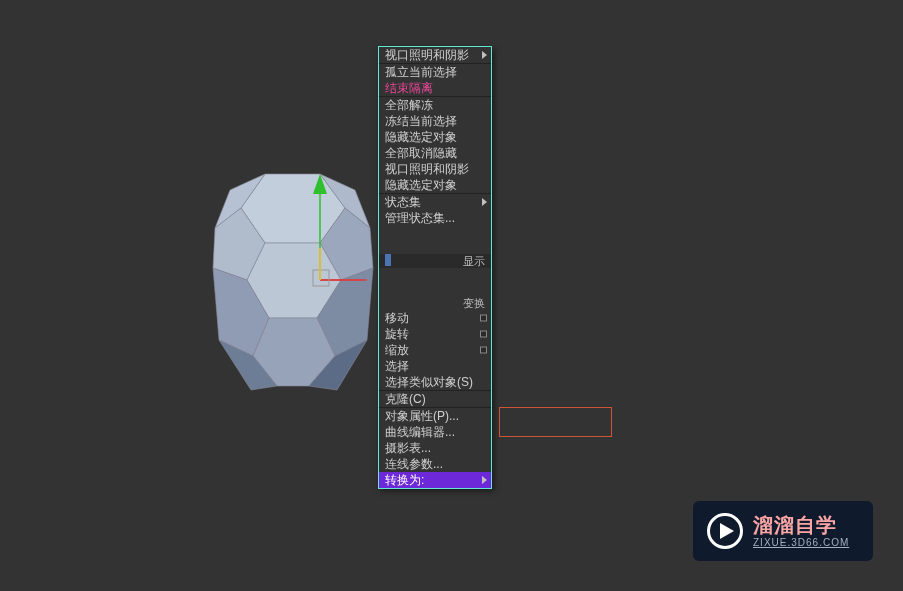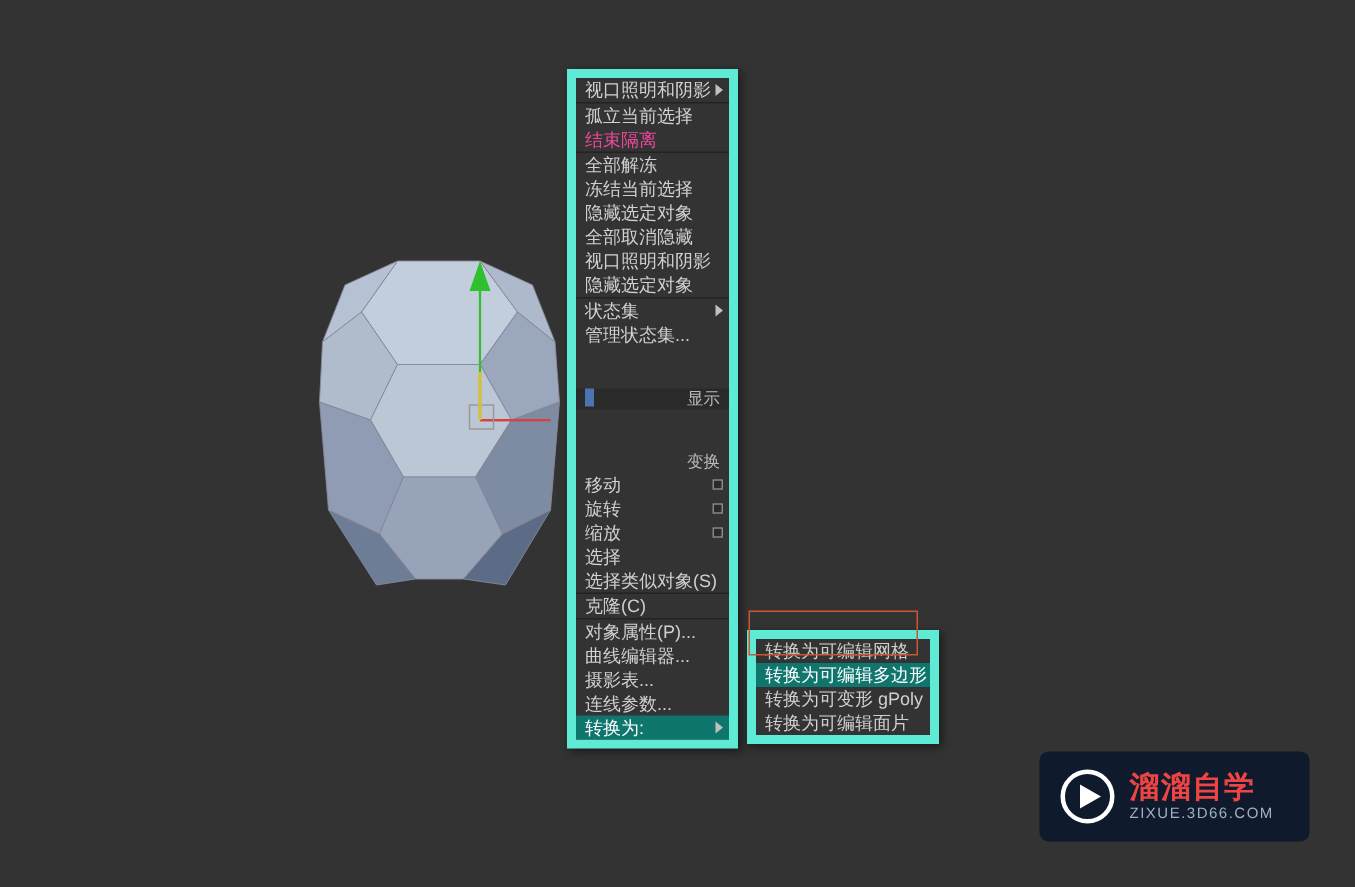--- a/index.html
+++ b/index.html
@@ -26,21 +26,21 @@
     position: absolute;
     left: 305px;
     top: 172px;
     width: 80px;
     height: 120px;
     pointer-events: none;
   }
   .menu {
     position: absolute;
     background: #333333;
-    border: 6px solid #5eead4;
+    border: 1px solid #5eead4;
     box-shadow: 2px 2px 6px rgba(0,0,0,0.5);
   }
   .menu.main {
     left: 378px;
     top: 46px;
     width: 114px;
   }
   .menu.sub {
     left: 498px;
     top: 420px;
@@ -49,21 +49,21 @@
   .menu .item {
     padding: 1px 6px 1px 6px;
     line-height: 15px;
     height: 16px;
     white-space: nowrap;
     position: relative;
     color: #d0d0d0;
   }
   .menu .item.disabled { color: #ec4899; }
   .menu .item.highlight {
-    background: #0f766e;
+    background: #6d28d9;
     color: #ffffff;
   }
   .menu .sep {
     height: 1px;
     background: #222;
     margin: 0;
   }
   .menu .arrow {
     position: absolute;
     right: 4px;
@@ -133,22 +133,22 @@
     flex: 0 0 auto;
   }
   .watermark .logo .tri {
     width: 0; height: 0;
     border-top: 8px solid transparent;
     border-bottom: 8px solid transparent;
     border-left: 14px solid #ffffff;
     margin-left: 3px;
   }
   .watermark .texts { display:flex; flex-direction:column; line-height:1.2; }
-  .watermark .cn { color:#ef4444; font-size:20px; font-weight:bold; letter-spacing:1px; }
-  .watermark .en { color:#a0b0c0; font-size:10px; letter-spacing:1px; }
+  .watermark .cn { color:#fca5a5; font-size:20px; font-weight:bold; letter-spacing:1px; }
+  .watermark .en { color:#a0b0c0; font-size:10px; letter-spacing:1px;text-decoration:underline; }
 </style>
 </head>
 <body>
 
 <div class="viewport">
 
   <div class="poly-object">
     <svg viewBox="0 0 175 225">
 
       <polygon points="60,6 115,6 140,40 115,75 60,75 36,40" fill="#c2cedc" stroke="#889" stroke-width="0.6"></polygon>
@@ -207,26 +207,20 @@
       <div class="sep"></div>
       <div class="item"><span>克隆(C)</span></div>
       <div class="sep"></div>
       <div class="item"><span>对象属性(P)...</span></div>
       <div class="item"><span>曲线编辑器...</span></div>
       <div class="item"><span>摄影表...</span></div>
       <div class="item"><span>连线参数...</span></div>
       <div class="item highlight"><span>转换为:</span><span class="arrow"></span></div>
     </div>
 
-  <div class="menu sub" id="sub-menu">
-      <div class="item"><span>转换为可编辑网格</span></div>
-      <div class="item highlight"><span>转换为可编辑多边形</span></div>
-      <div class="item"><span>转换为可变形 gPoly</span></div>
-      <div class="item"><span>转换为可编辑面片</span></div>
-    </div>
 
   <div class="red-box"></div>
 
   <div class="watermark">
     <div class="logo">
         <div class="tri"></div>
       </div>
     <div class="texts">
       <span class="cn">溜溜自学</span>
       <span class="en">ZIXUE.3D66.COM</span>

